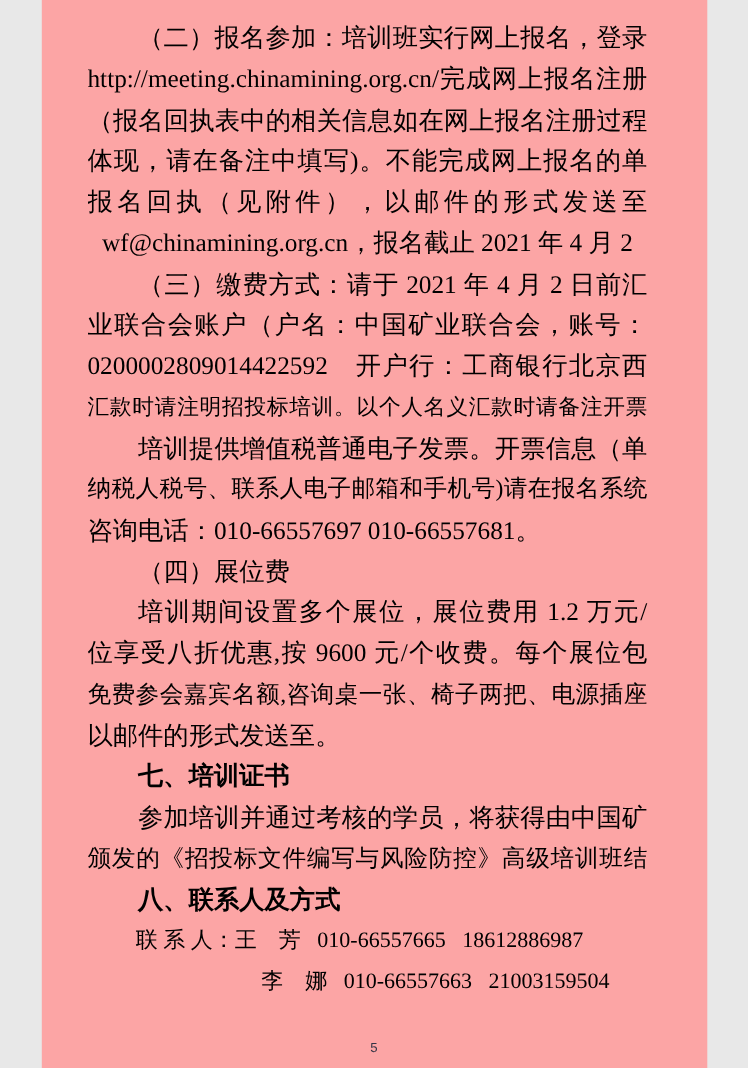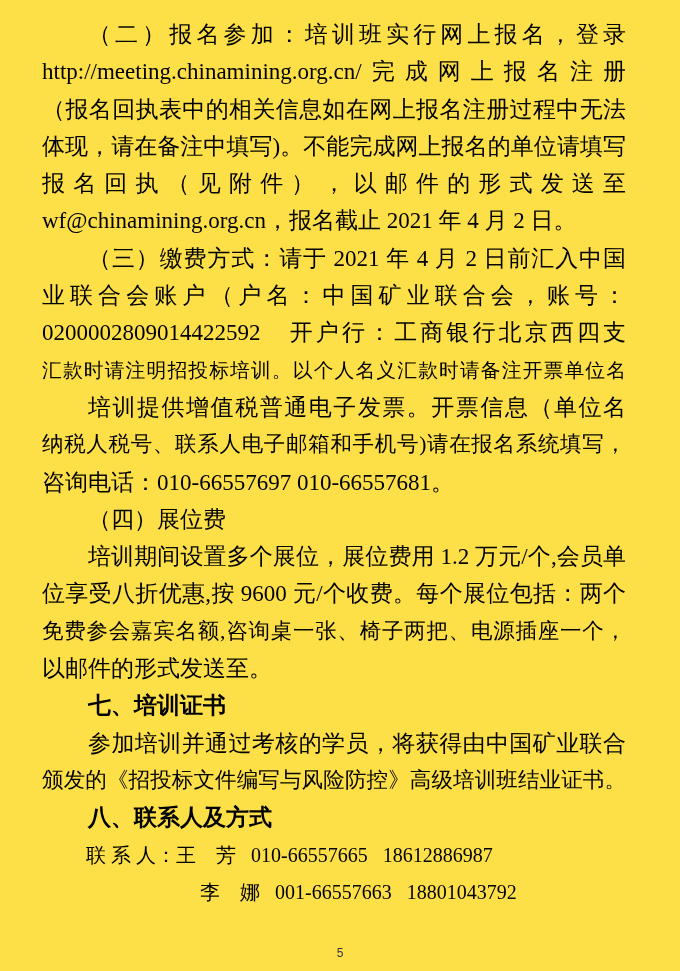--- a/index.html
+++ b/index.html
@@ -2,24 +2,24 @@
 <html><head>
 <meta charset="utf-8">
 <style>
   html, body {
     margin: 0;
     padding: 0;
     background: #e8e8e8;
   }
   .page {
     position: relative;
-    width: 680px;
+    width: 605px;
     height: 971px;
     margin: 0 auto;
-    background: #fde047;
+    background: #fca5a5;
     box-sizing: border-box;
     padding: 16px 54px 0 42px;
     color: #000000;
     font-family: "Liberation Serif", "DejaVu Serif", serif;
     overflow: hidden;
   }
   .line {
     font-size: 23px;
     line-height: 37.3px;
     height: 37.3px;
@@ -96,20 +96,20 @@
     <div class="line">位享受八折优惠,按 9600 元/个收费。每个展位包括：两个</div>
     <div class="line tight22">免费参会嘉宾名额,咨询桌一张、椅子两把、电源插座一个，</div>
     <div class="line natural">以邮件的形式发送至。</div>
 
     <div class="heading">七、培训证书</div>
     <div class="line indent">参加培训并通过考核的学员，将获得由中国矿业联合会</div>
     <div class="line tight22">颁发的《招投标文件编写与风险防控》高级培训班结业证书。</div>
 
     <div class="heading">八、联系人及方式</div>
     <div class="contact first">联 系 人：王　芳   010-66557665   18612886987</div>
-    <div class="contact second">李　娜   001-66557663   18801043792</div>
+    <div class="contact second">李　娜   010-66557663   21003159504</div>
 
   </main>
 
   <div class="page-footer">
     <span class="page-number">5</span>
   </div>
 </div>
 
 </body></html>

